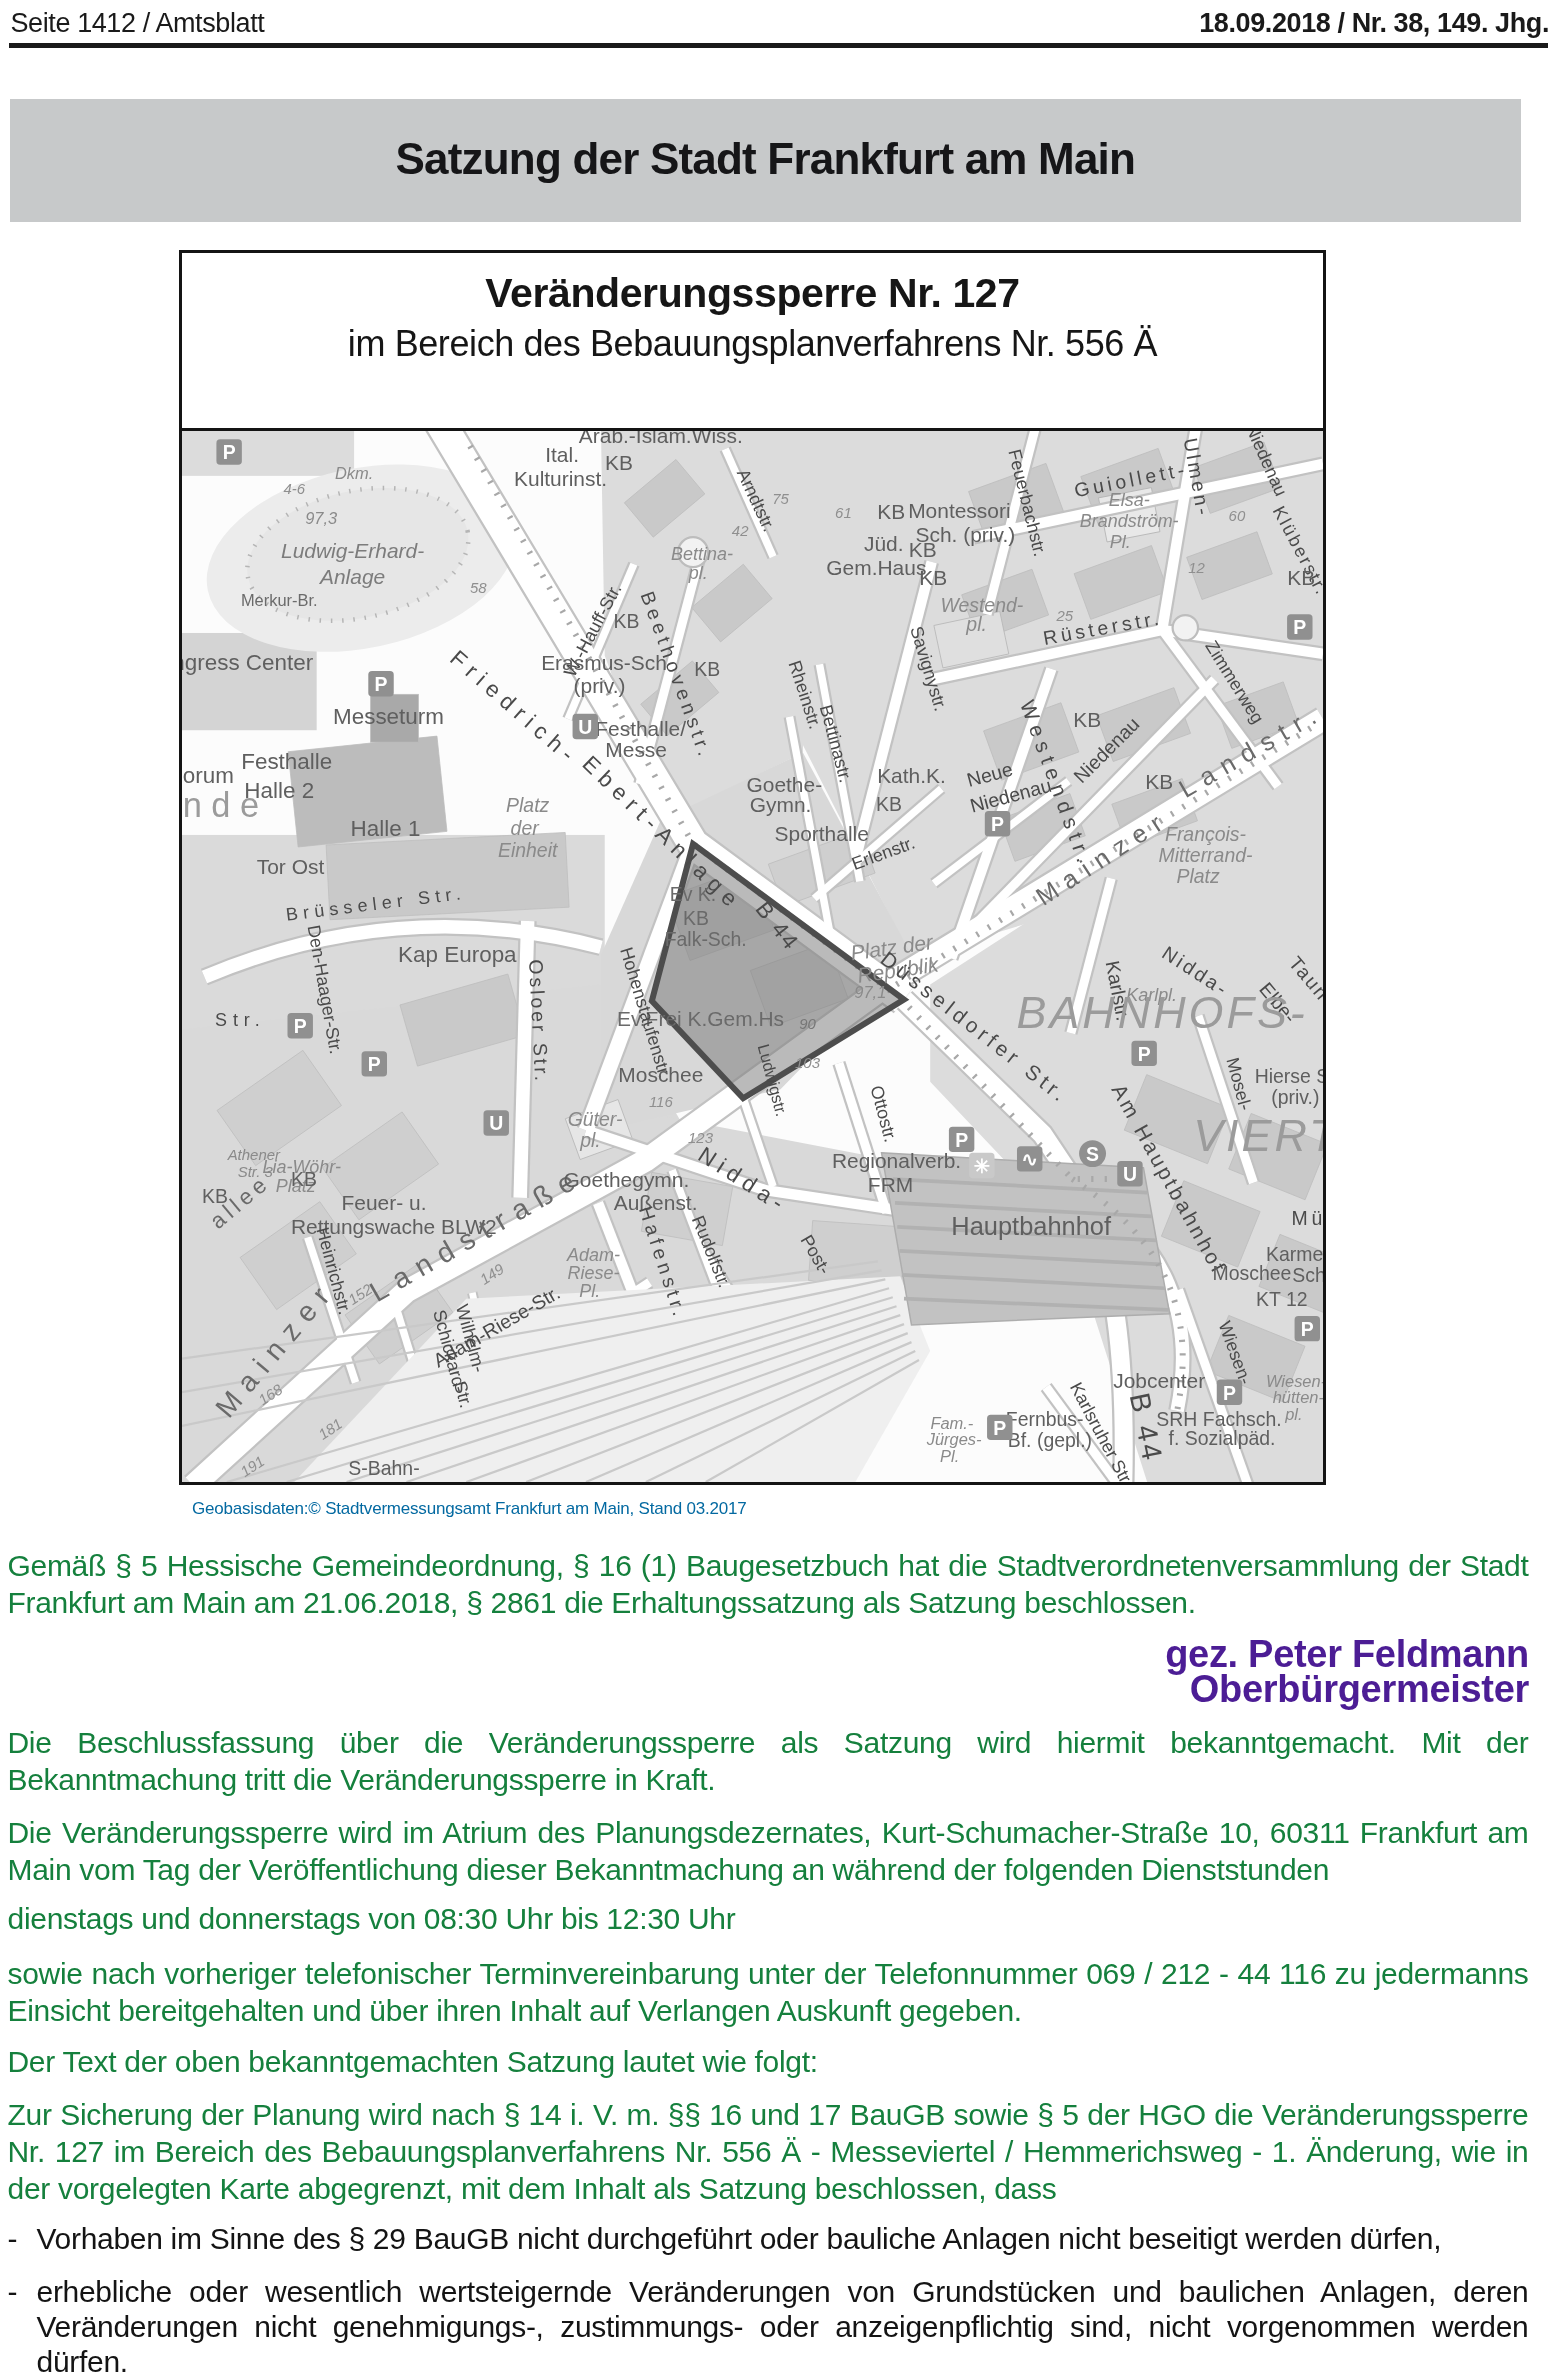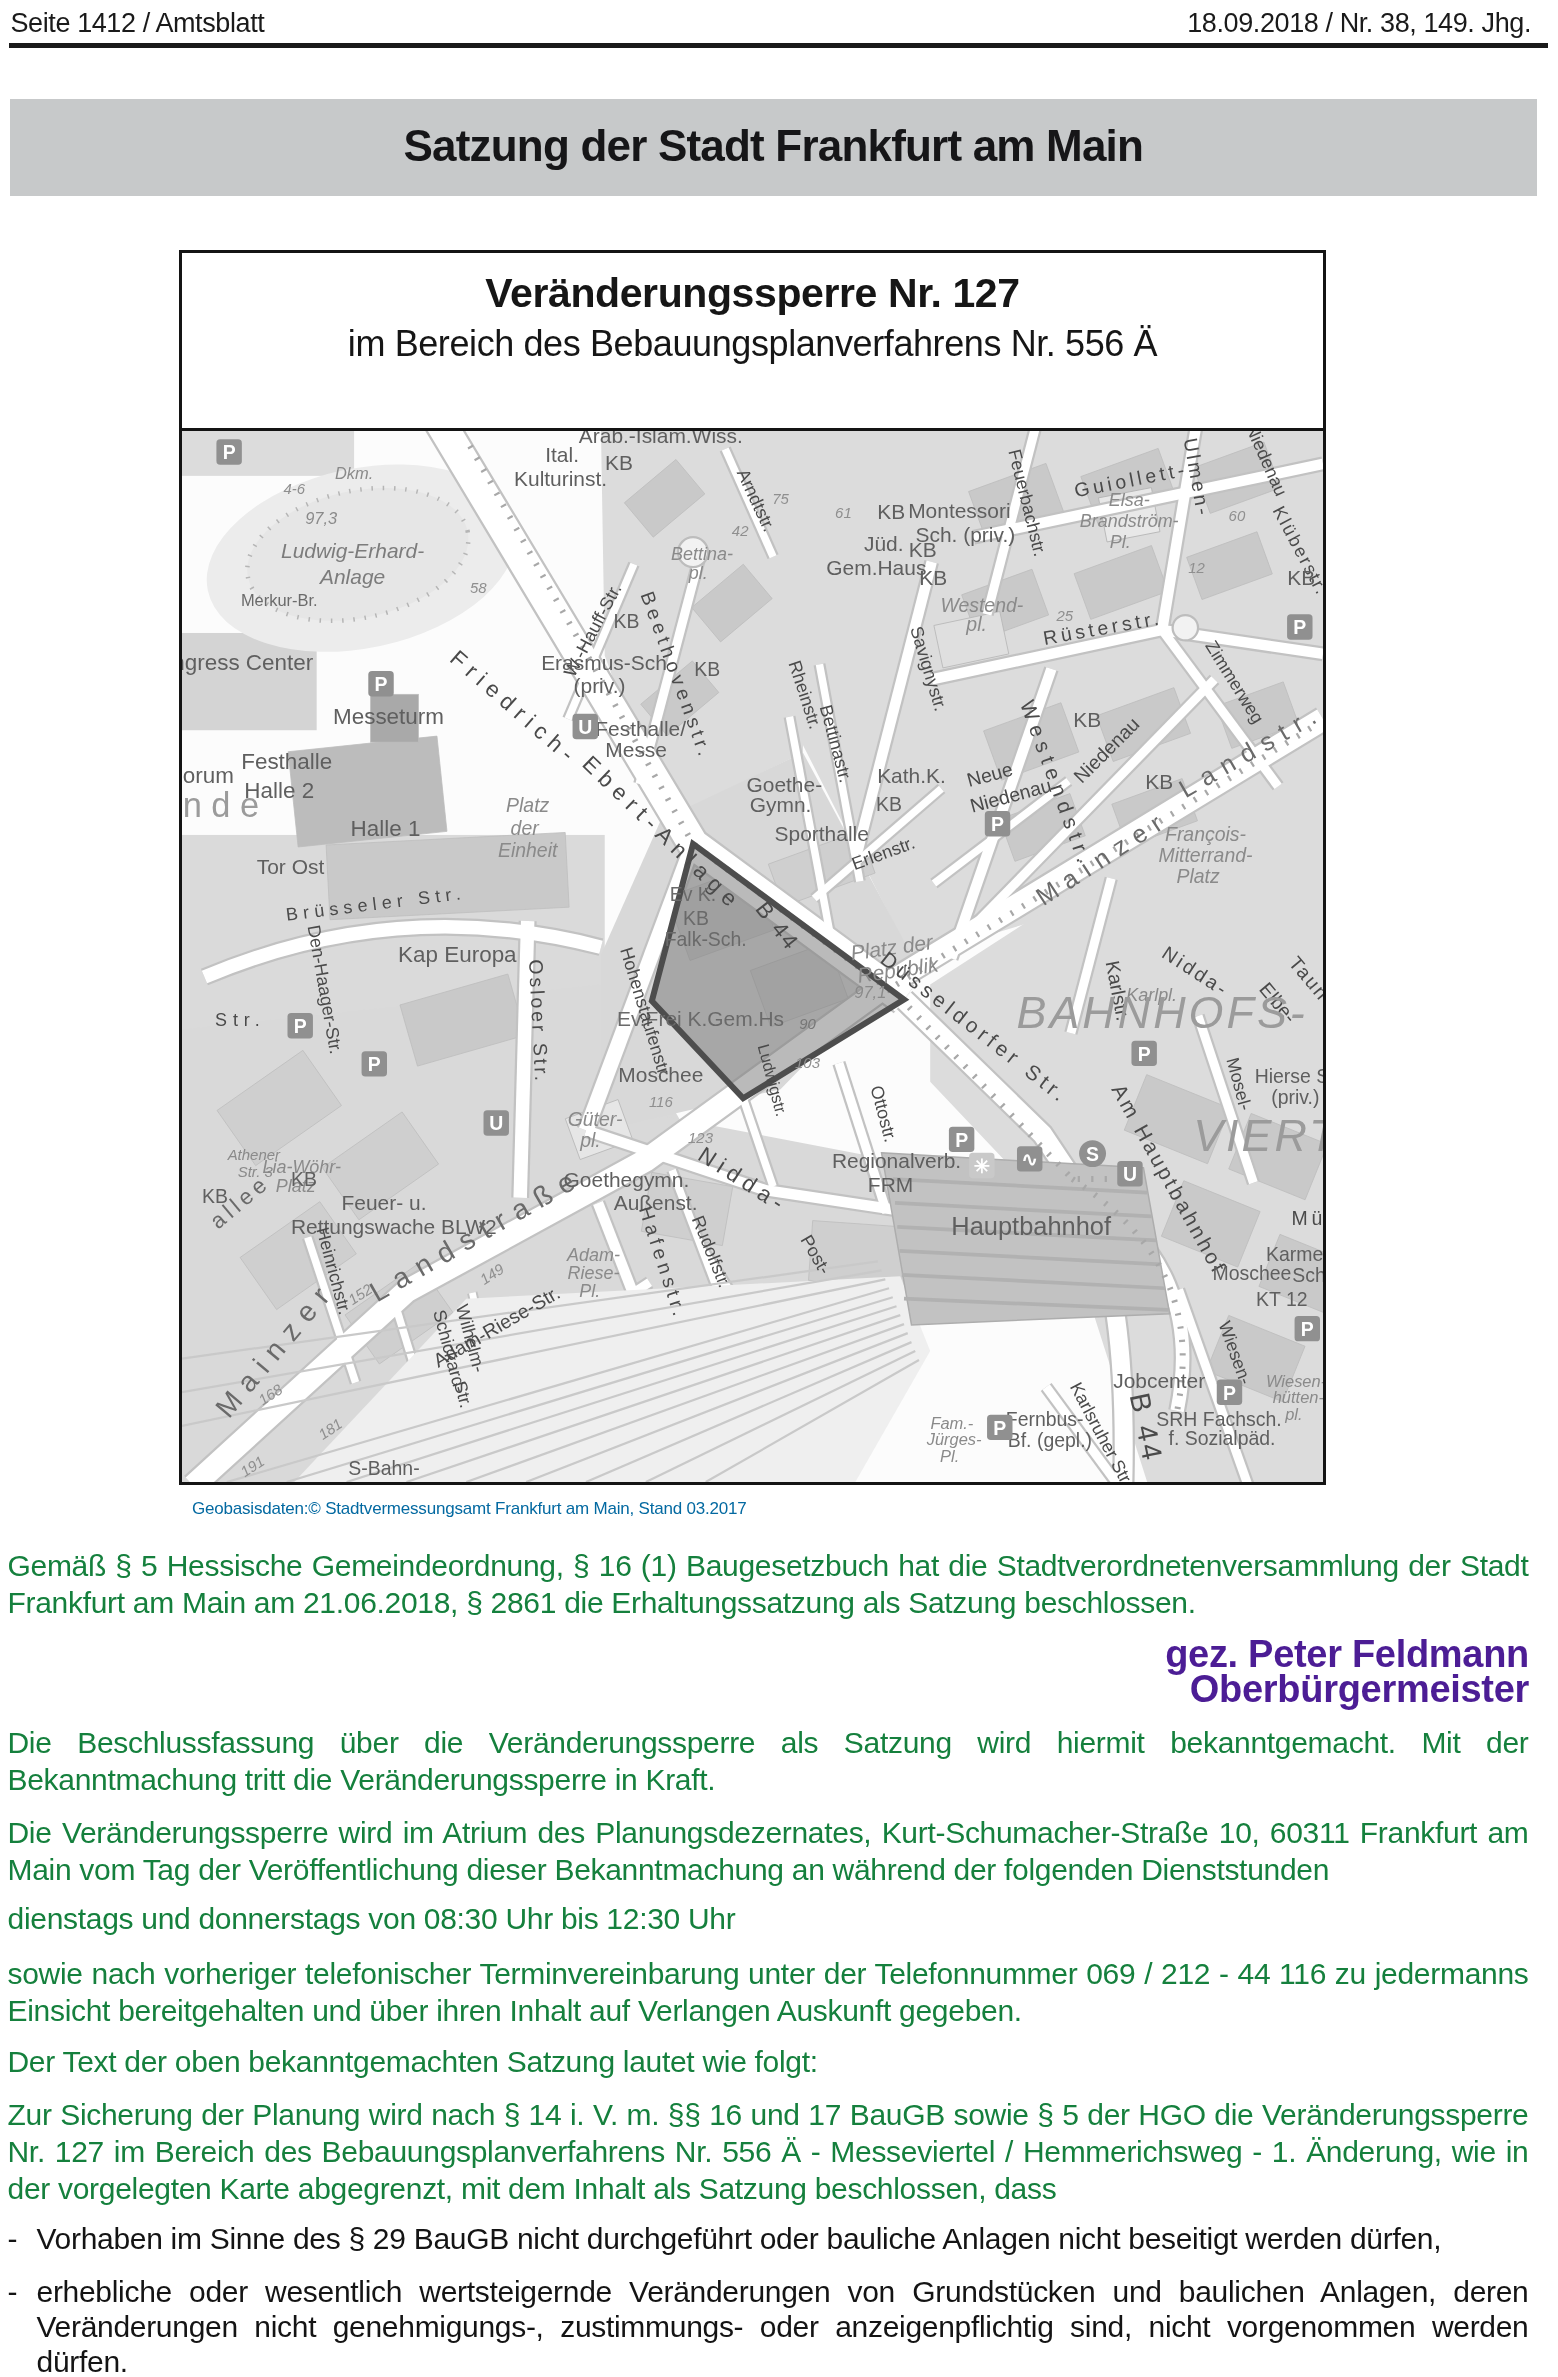--- a/index.html
+++ b/index.html
@@ -1,22 +1,22 @@
 <!DOCTYPE html>
 <html style="font-size:12px"><head>
 <meta charset="utf-8">
 <style>
   html,body{margin:0;padding:0;background:#e8e8e8;}
   .page{position:relative;width:1558px;height:2377px;background:#ffffff;overflow:hidden;
         font-family:"Liberation Sans",sans-serif;color:#161616;}
   .hdr{position:absolute;top:7.5px;font-size:27px;letter-spacing:-0.4px;color:#1a1a1a;}
   .hdr.left{left:10.5px;}
-  .hdr.right{right:27px;}
+  .hdr.right{right:9px;font-weight:bold;}
   .hdr-rule{position:absolute;left:9px;top:43px;width:1539px;height:4.5px;background:#1a1a1a;}
-  .banner{position:absolute;left:9.8px;top:99px;width:1511px;height:97px;background:#c7c9ca;padding-left:16px;}
+  .banner{position:absolute;left:9.8px;top:99px;width:1511px;height:123px;background:#c7c9ca;}
   .banner .t{position:absolute;left:0;right:0;top:50%;transform:translateY(-54%);text-align:center;
              font-size:44px;font-weight:bold;letter-spacing:-0.8px;color:#161618;}
   .figure{position:absolute;left:179px;top:250px;width:1141px;border:3px solid #141414;background:#fff;}
   .figtitle{height:175px;border-bottom:3px solid #141414;position:relative;text-align:center;}
   .figtitle .l1{position:absolute;left:0;right:0;top:16.6px;font-size:41px;font-weight:bold;letter-spacing:-0.4px;}
   .figtitle .l2{position:absolute;left:0;right:0;top:70px;font-size:36px;letter-spacing:-0.4px;}
   .figtitle .l3{position:absolute;left:0;right:0;top:119px;font-size:36px;letter-spacing:-0.4px;}
   .mapwrap{height:1051px;position:relative;}
   .mapwrap svg{display:block;width:100%;height:100%;}
   .caption{position:absolute;left:192px;top:1499px;font-size:17px;letter-spacing:-0.2px;color:#0369a1;}

